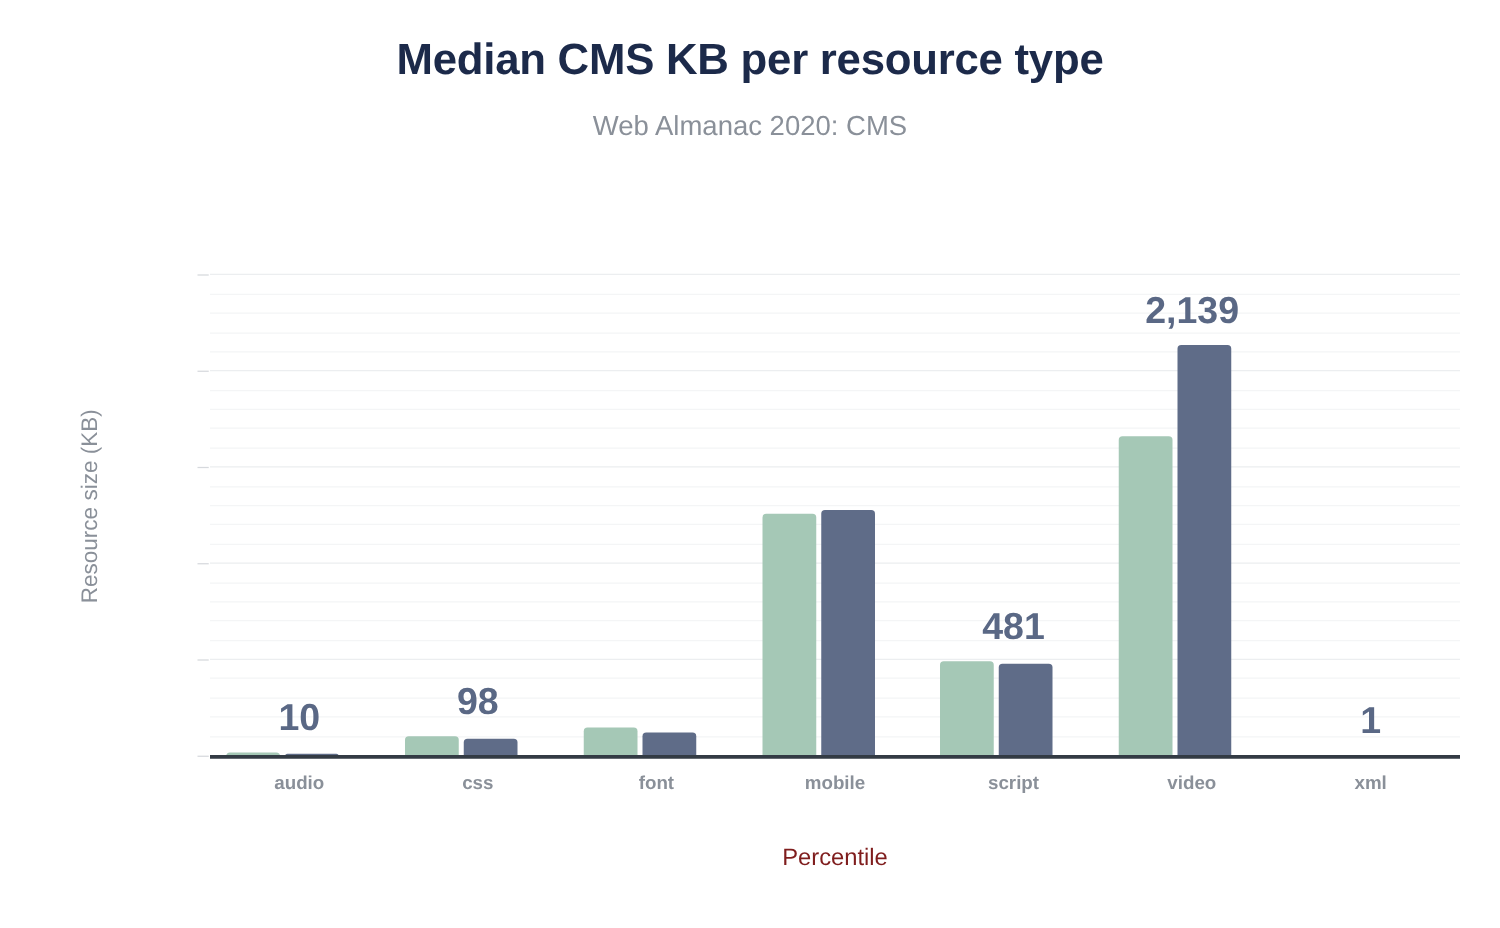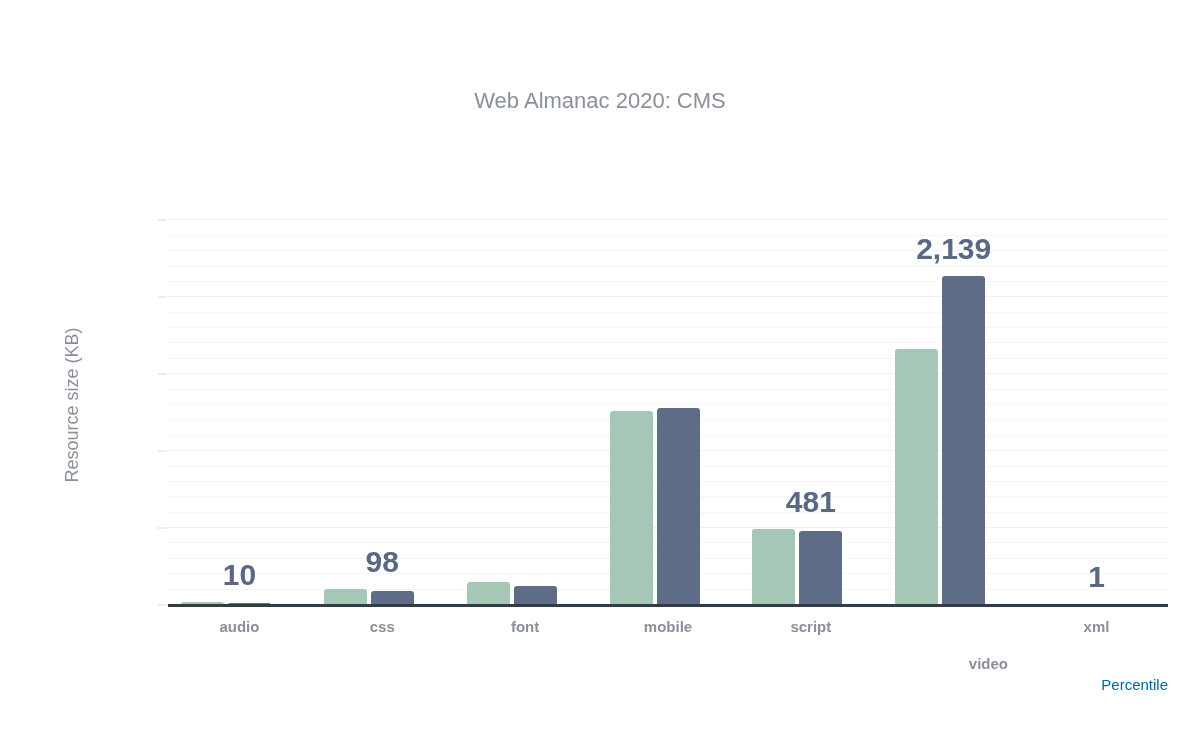--- a/index.html
+++ b/index.html
@@ -149,30 +149,31 @@
     text-align: center;
     font-size: 15px;
     color: #8a9099;
     font-weight: bold;
   }
   .x-axis-title {
     position: absolute;
     top: 676px;
     left: 168px;
     width: 1000px;
-    text-align: right;
-    font-size: 15px;
-    color: #0369a1;
+    text-align: center;
+    font-size: 19px;
+    color: #7f1d1d;
   }
 </style>
 </head>
 <body>
 
 <div class="chart-root">
 
+  <div class="chart-title">Median CMS KB per resource type</div>
 
   <div class="chart-subtitle">Web Almanac 2020: CMS</div>
 
 
   <div class="plot" id="plot">
     <div id="gridlines">
         <div class="gridline" style="bottom: 15.3846px;"></div>
         <div class="gridline" style="bottom: 30.7692px;"></div>
         <div class="gridline" style="bottom: 46.1538px;"></div>
         <div class="gridline" style="bottom: 61.5385px;"></div>
@@ -244,19 +245,19 @@
       </div>
   </div>
 
   <div class="axis-line"></div>
   <div id="xticks">
       <div class="xtick" style="left: 168px; width: 142.857px;">audio</div>
       <div class="xtick" style="left: 310.857px; width: 142.857px;">css</div>
       <div class="xtick" style="left: 453.714px; width: 142.857px;">font</div>
       <div class="xtick" style="left: 596.571px; width: 142.857px;">mobile</div>
       <div class="xtick" style="left: 739.429px; width: 142.857px;">script</div>
-      <div class="xtick" style="left: 917px; width: 142.857px; margin-top: 37px;">video</div>
+      <div class="xtick" style="left: 882px; width: 142.857px;">video</div>
       <div class="xtick" style="left: 1025.14px; width: 142.857px;">xml</div>
     </div>
 
   <div class="x-axis-title">Percentile</div>
 
 </div>
 
 </body></html>

